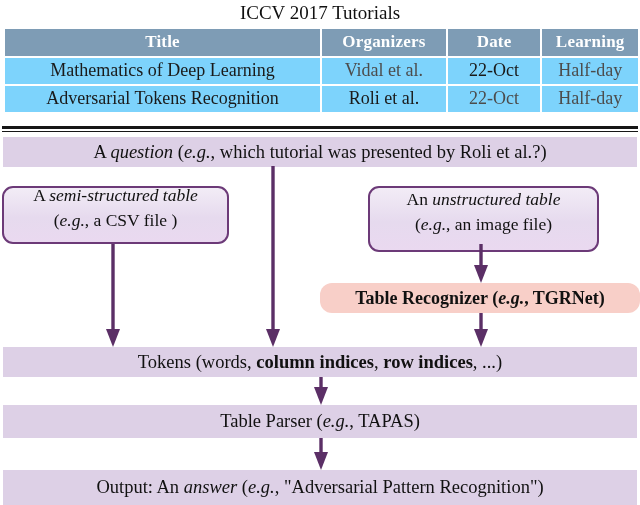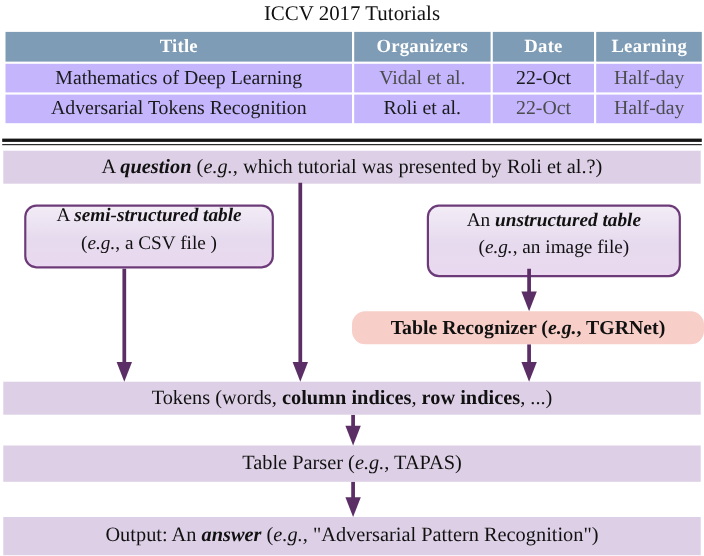--- a/index.html
+++ b/index.html
@@ -41,21 +41,21 @@
   #tutorials-table th {
     background: #7e9cb5;
     color: #ffffff;
     font-weight: bold;
     font-size: 17px;
     padding: 3px 2px 4px 2px;
     text-align: center;
     letter-spacing: 0.2px;
   }
   #tutorials-table td {
-    background: #c4b5fd;
+    background: #7dd3fc;
     font-size: 18px;
     padding: 2px 4px 3px 4px;
     text-align: center;
     color: #1a1a1a;
   }
   #tutorials-table td.dim { color: #4c4c4c; }
   .col-title    { width: 313px; }
   .col-org      { width: 123px; }
   .col-date     { width: 92px;  }
   .col-sched    { width: 95px;  }
@@ -104,21 +104,20 @@
     text-align: right;
     font-size: 17.5px;
     line-height: 25px;
     color: #111111;
     display: flex;
     flex-direction: column;
     align-items: center;
     justify-content: center;
     box-sizing: border-box;
     padding-bottom: 14px;
-    margin-left: 20px;
   }
   #semi-structured-box { left: 2px;   top: 186px; width: 227px; height: 58px; }
   #unstructured-box    { left: 368px; top: 186px; width: 231px; height: 66px; }
 
   
   #recognizer-bar {
     position: absolute;
     left: 320px;
     top: 283px;
     width: 320px;
@@ -133,21 +132,21 @@
     border-radius: 12px;
   }
 
   
   .arrow {
     position: absolute;
   }
   .arrow svg { display: block; }
 
   
-  .bi { font-weight: bold; font-style: italic; }
+  .bi { font-weight: normal; font-style: italic; }
   .it { font-style: italic; }
   .bd { font-weight: bold; }
   .lbl-line { display: block; }
 </style>
 </head>
 <body>
 
 <div id="figure-title">ICCV 2017 Tutorials</div>
 
 <table id="tutorials-table">

